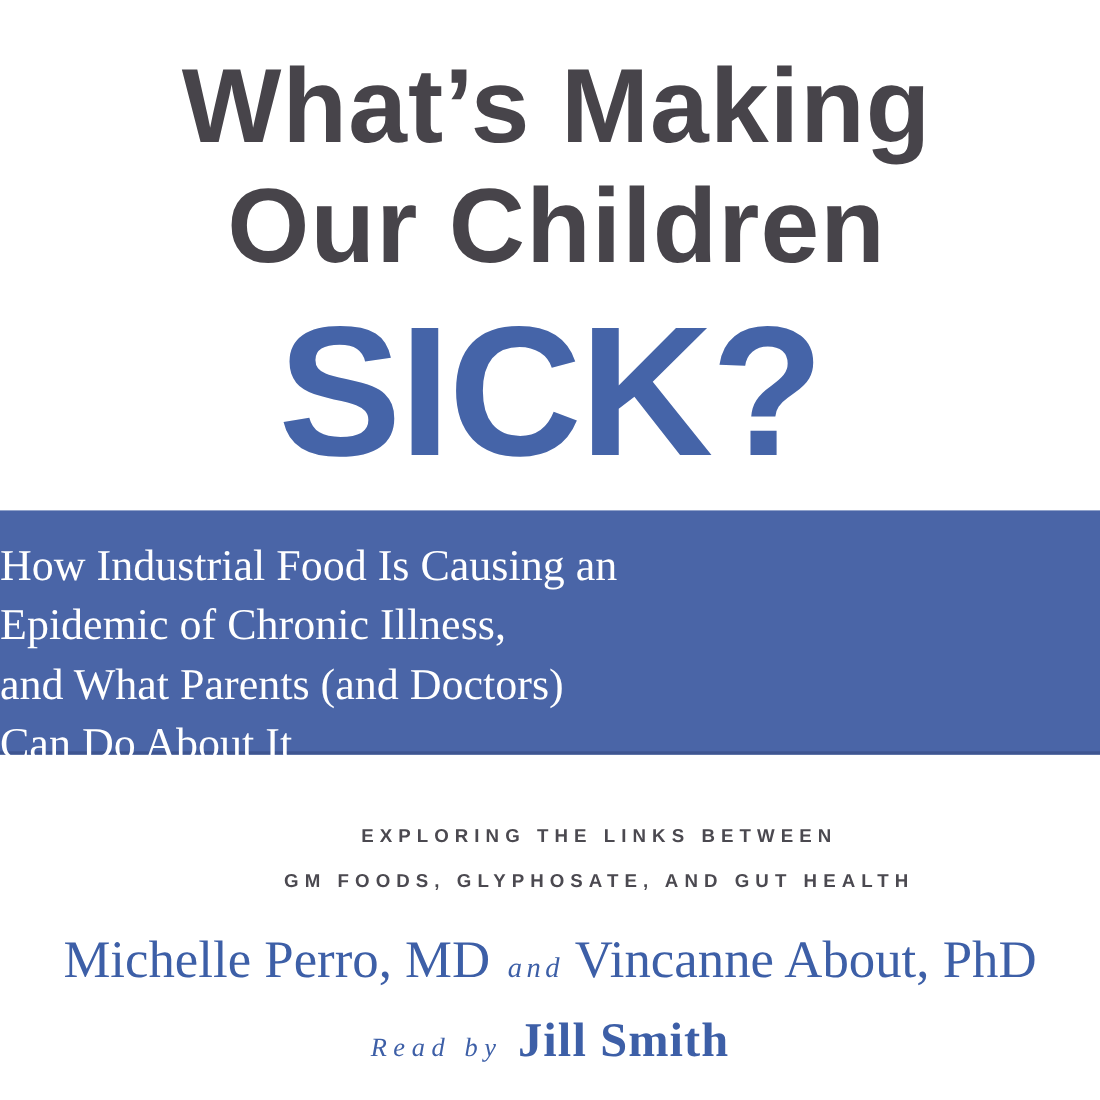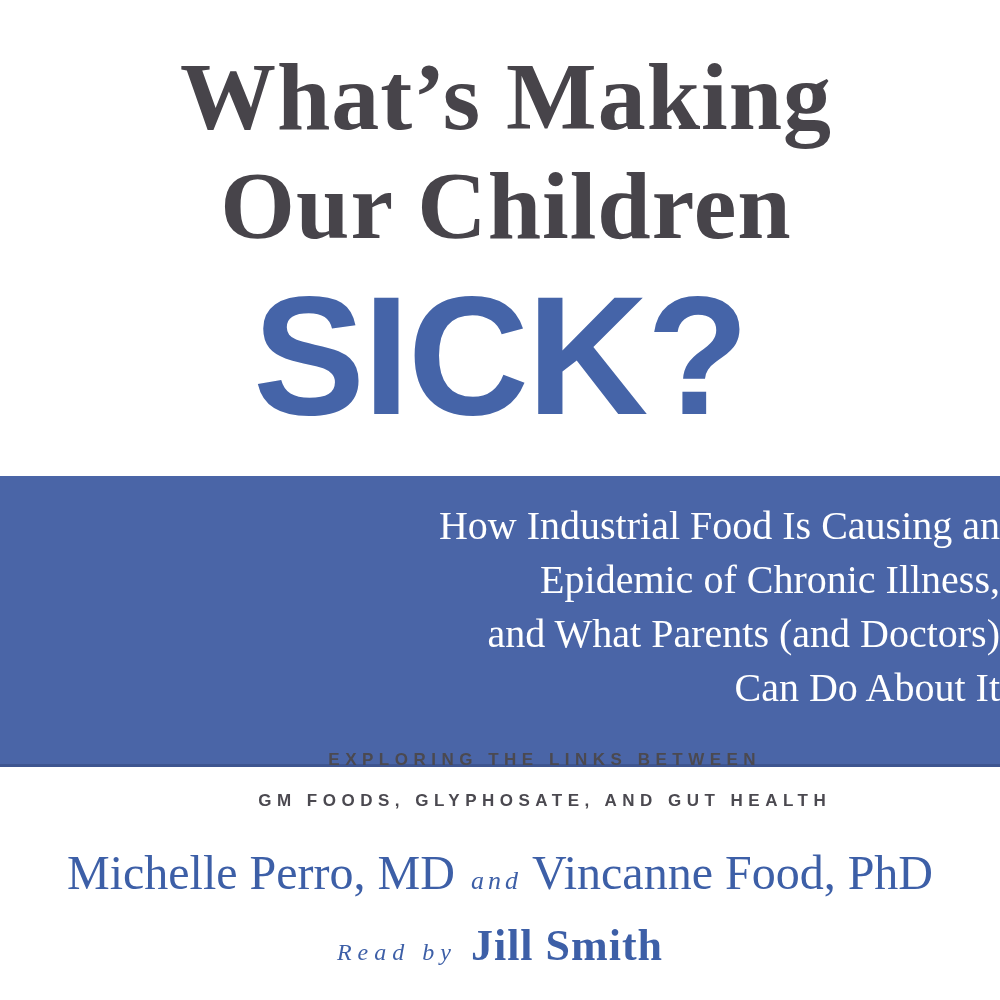--- a/index.html
+++ b/index.html
@@ -19,21 +19,21 @@
     width: 1000px;
     height: 1000px;
     background: var(--background);
     overflow: hidden;
     font-family: "Liberation Sans", sans-serif;
   }
   .abs { position: absolute; left: 0; width: 100%; text-align: center; }
 
   
   .title-line {
-    font-family: Liberation Serif, serif;
+    font-family: Liberation Sans, sans-serif;
     font-weight: 600;
     color: var(--title-gray);
     font-size: 96px;
     line-height: 110px;
     letter-spacing: 1px;
     white-space: nowrap;
     padding-left: 12px;
   }
   .title-line1 { top: 42px; }
   .title-line2 { top: 151px; }
@@ -47,26 +47,25 @@
     letter-spacing: -2px;
     white-space: nowrap;
   }
 
   
   .band {
     position: absolute;
     left: 0;
     top: 464px;
     width: 100%;
-    height: 291px;
+    height: 222px;
     background: var(--band-blue);
     border-bottom: 3px solid var(--band-edge);
     padding-top: 23px;
-    text-align: right;
-    margin-top: 12px;
+    text-align: left;
   }
   .band-line {
     font-family: "Liberation Serif", "DejaVu Serif", serif;
     font-weight: 400;
     color: var(--band-text);
     font-size: 40px;
     line-height: 54px;
     white-space: nowrap;
   }
 
@@ -138,20 +137,20 @@
     <div class="band-line">and What Parents (and Doctors)</div>
     <div class="band-line">Can Do About It</div>
   </div>
 
   <div class="abs tagline">
     <div class="tagline-line">EXPLORING THE LINKS BETWEEN</div>
     <div class="tagline-line">GM FOODS, GLYPHOSATE, AND GUT HEALTH</div>
   </div>
 
   <div class="abs authors">
-    <span class="author-name">Michelle Perro, MD</span><span class="author-conj">and</span><span class="author-name">Vincanne Food, PhD</span>
+    <span class="author-name">Michelle Perro, MD</span><span class="author-conj">and</span><span class="author-name">Vincanne About, PhD</span>
   </div>
 
   <div class="abs readby">
     <span class="readby-label">Read by</span><span class="narrator-name">Jill Smith</span>
   </div>
 
 </div>
 
 </body></html>

